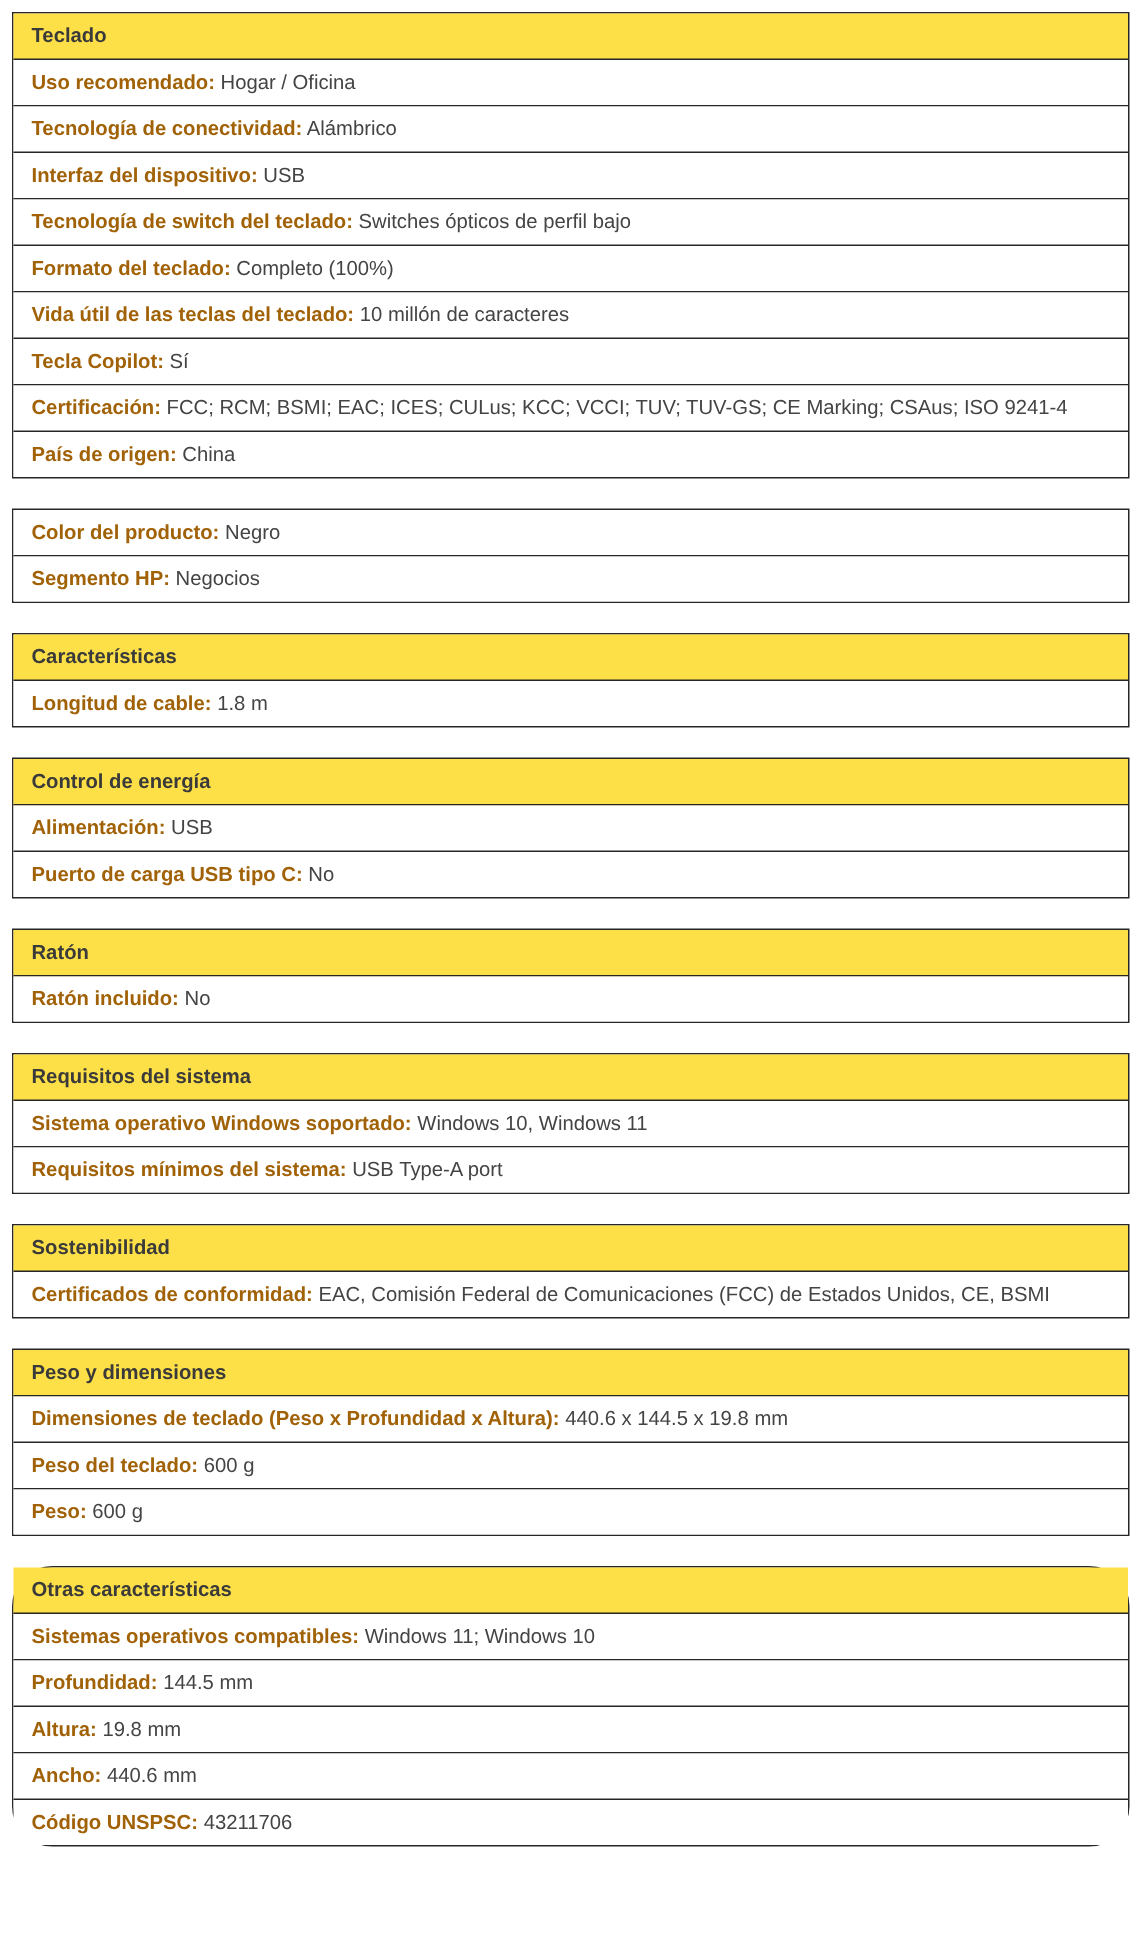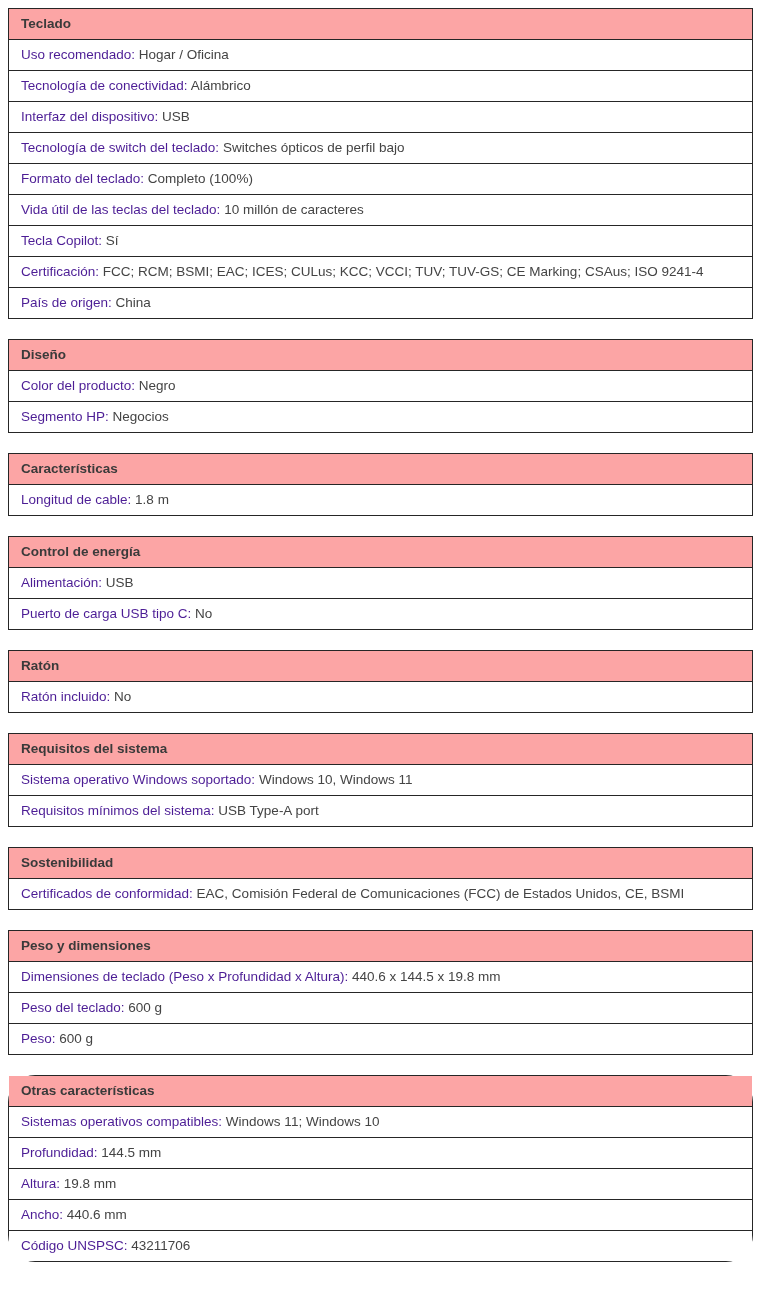--- a/index.html
+++ b/index.html
@@ -21,39 +21,39 @@
   .spec-table {
     border: 1px solid #262626;
     background: #ffffff;
     margin-bottom: 20px;
   }
   .spec-table:last-child {
     margin-bottom: 0;
     border-radius: 27px;
   }
   .spec-header {
-    background: #fca5a5;
+    background: #fde047;
     border-bottom: 1px solid #262626;
     padding: 7px 12px;
     line-height: 16px;
     font-weight: bold;
     color: #3a3a3a;
   }
   .spec-row {
     border-bottom: 1px solid #262626;
     padding: 7px 12px;
     line-height: 16px;
     background: #ffffff;
   }
   .spec-row:last-child {
     border-bottom: none;
   }
   .spec-label {
-    font-weight: normal;
-    color: #4c1d95;
+    font-weight: bold;
+    color: #a16207;
     margin-top: 36px;
   }
   .spec-value {
     font-weight: normal;
     color: #444444;
     margin-top: 19px;
   }
 </style>
 </head>
 <body>
@@ -65,21 +65,20 @@
       <div class="spec-row" data-name="spec-row-tecnologia-de-conectividad"><span class="spec-label" data-name="spec-label">Tecnología de conectividad:</span> <span class="spec-value" data-name="spec-value">Alámbrico</span></div>
       <div class="spec-row" data-name="spec-row-interfaz-del-dispositivo"><span class="spec-label" data-name="spec-label">Interfaz del dispositivo:</span> <span class="spec-value" data-name="spec-value">USB</span></div>
       <div class="spec-row" data-name="spec-row-tecnologia-de-switch-del-teclado"><span class="spec-label" data-name="spec-label">Tecnología de switch del teclado:</span> <span class="spec-value" data-name="spec-value">Switches ópticos de perfil bajo</span></div>
       <div class="spec-row" data-name="spec-row-formato-del-teclado"><span class="spec-label" data-name="spec-label">Formato del teclado:</span> <span class="spec-value" data-name="spec-value">Completo (100%)</span></div>
       <div class="spec-row" data-name="spec-row-vida-util-de-las-teclas-del-teclado"><span class="spec-label" data-name="spec-label">Vida útil de las teclas del teclado:</span> <span class="spec-value" data-name="spec-value">10 millón de caracteres</span></div>
       <div class="spec-row" data-name="spec-row-tecla-copilot"><span class="spec-label" data-name="spec-label">Tecla Copilot:</span> <span class="spec-value" data-name="spec-value">Sí</span></div>
       <div class="spec-row" data-name="spec-row-certificacion"><span class="spec-label" data-name="spec-label">Certificación:</span> <span class="spec-value" data-name="spec-value">FCC; RCM; BSMI; EAC; ICES; CULus; KCC; VCCI; TUV; TUV-GS; CE Marking; CSAus; ISO 9241-4</span></div>
       <div class="spec-row" data-name="spec-row-pais-de-origen"><span class="spec-label" data-name="spec-label">País de origen:</span> <span class="spec-value" data-name="spec-value">China</span></div>
     </section>
     <section class="spec-table" data-name="spec-section-diseno">
-      <header class="spec-header" data-name="spec-section-title">Diseño</header>
       <div class="spec-row" data-name="spec-row-color-del-producto"><span class="spec-label" data-name="spec-label">Color del producto:</span> <span class="spec-value" data-name="spec-value">Negro</span></div>
       <div class="spec-row" data-name="spec-row-segmento-hp"><span class="spec-label" data-name="spec-label">Segmento HP:</span> <span class="spec-value" data-name="spec-value">Negocios</span></div>
     </section>
     <section class="spec-table" data-name="spec-section-caracteristicas">
       <header class="spec-header" data-name="spec-section-title">Características</header>
       <div class="spec-row" data-name="spec-row-longitud-de-cable"><span class="spec-label" data-name="spec-label">Longitud de cable:</span> <span class="spec-value" data-name="spec-value">1.8 m</span></div>
     </section>
     <section class="spec-table" data-name="spec-section-control-de-energia">
       <header class="spec-header" data-name="spec-section-title">Control de energía</header>
       <div class="spec-row" data-name="spec-row-alimentacion"><span class="spec-label" data-name="spec-label">Alimentación:</span> <span class="spec-value" data-name="spec-value">USB</span></div>

